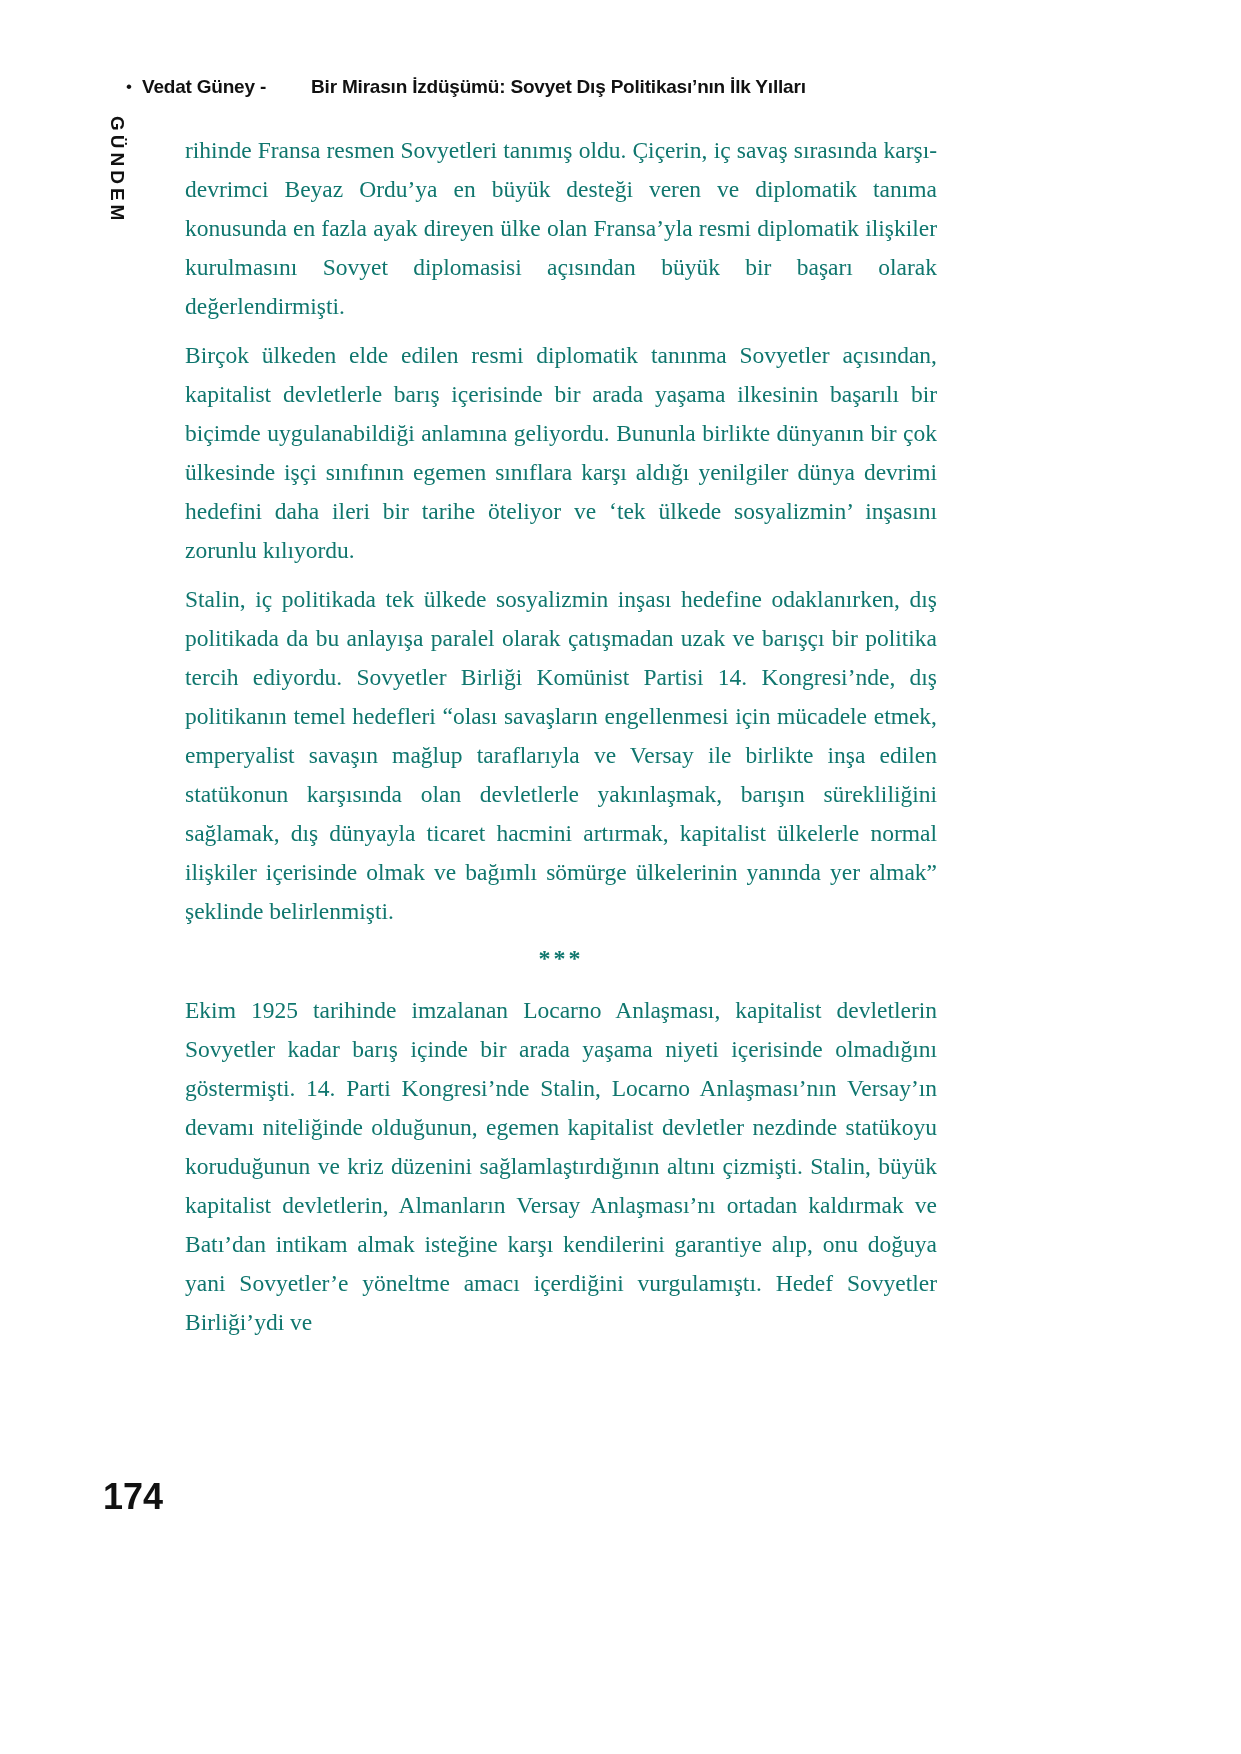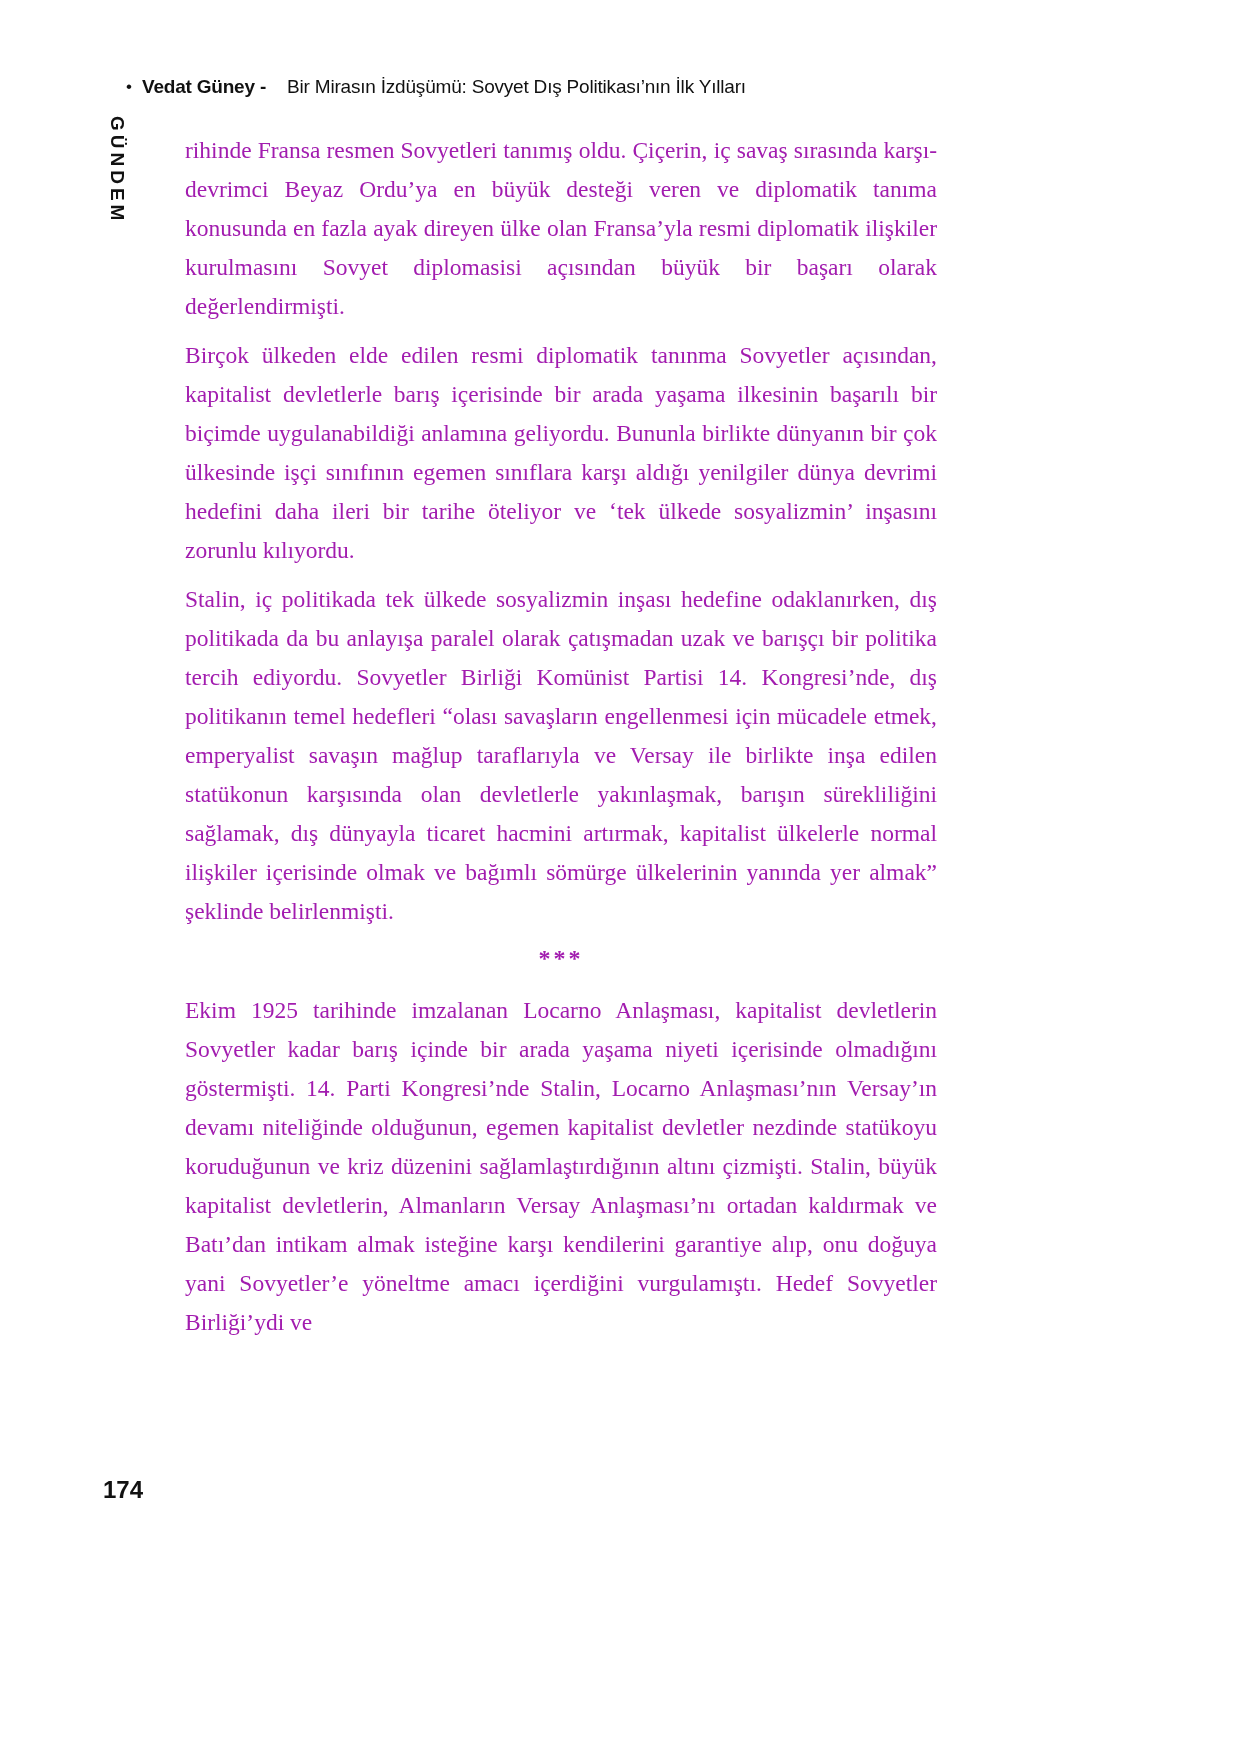--- a/index.html
+++ b/index.html
@@ -35,22 +35,23 @@
     margin-right: 10px;
     position: relative;
     top: -1px;
   }
   .page-header .author {
     font-weight: 600;
     letter-spacing: -0.2px;
     margin-right: 21px;
   }
   .page-header .title {
-    font-weight: 400;
+    font-weight: 700;
     letter-spacing: -0.2px;
+    margin-left: 24px;
   }
 
   
   .margin-label {
     position: absolute;
     left: 106px;
     top: 116px;
     writing-mode: vertical-rl;
     font-family: "Liberation Sans", sans-serif;
     font-weight: 700;
@@ -61,42 +62,42 @@
 
   
   .body-text {
     position: absolute;
     left: 185px;
     top: 131px;
     width: 752px;
     font-size: 23.5px;
     line-height: 39px;
     text-align: justify;
-    color: #a21caf;
+    color: #0f766e;
   }
   .body-text p {
     margin-bottom: 10px;
   }
   .separator {
     text-align: center;
     font-weight: 700;
     font-size: 24px;
     letter-spacing: 3px;
     line-height: 30px;
     margin: 12px 0 18px 0;
   }
 
   
   .page-number {
     position: absolute;
     left: 103px;
     top: 1476px;
     font-family: "Liberation Sans", sans-serif;
     font-weight: 700;
-    font-size: 24px;
+    font-size: 36px;
     color: #111111;
   }
 </style>
 </head>
 <body>
 
 <div class="page">
 
   <header class="page-header">
     <span class="bullet">•</span>

